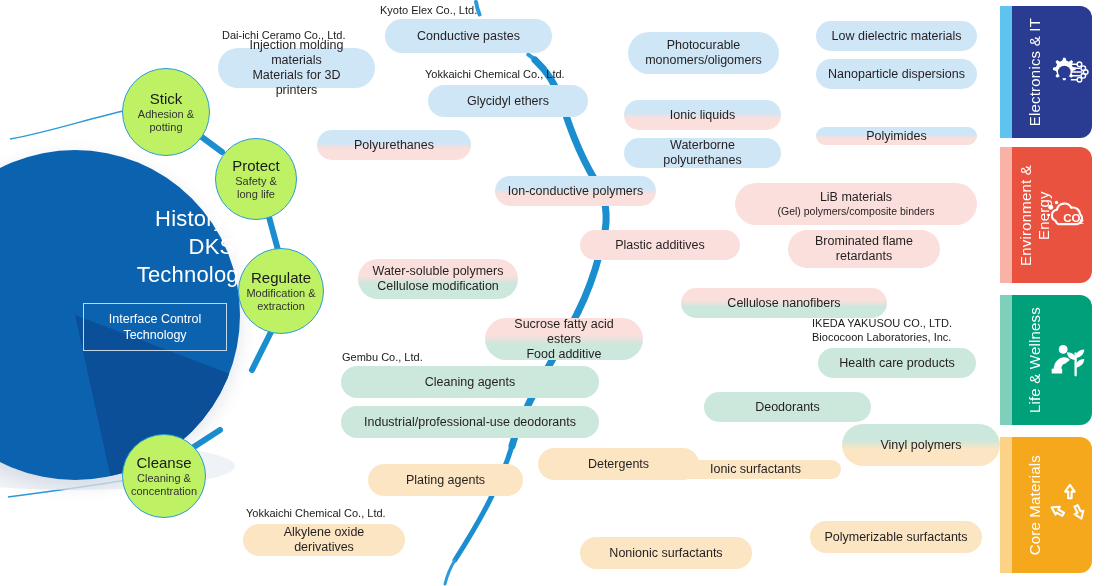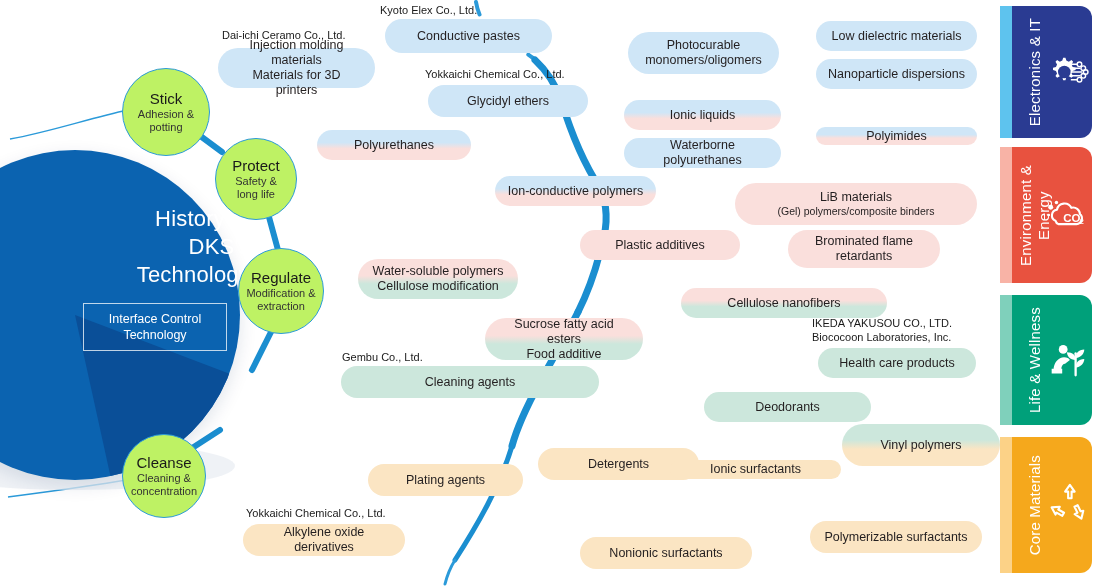--- a/index.html
+++ b/index.html
@@ -303,20 +303,23 @@
   </div>
 
   <div class="pill c-green" style="left:818px;top:348px;width:158px;height:30px;">
     <span style="white-space:pre-line">Health care products</span>
   </div>
 
   <div class="pill c-green" style="left:704px;top:392px;width:167px;height:30px;">
     <span style="white-space:pre-line">Deodorants</span>
   </div>
 
+  <div class="pill c-green" style="left:341px;top:406px;width:258px;height:32px;">
+    <span style="white-space:pre-line">Industrial/professional-use deodorants</span>
+  </div>
 
   <div class="pill g-green-orange" style="left:842px;top:424px;width:158px;height:42px;">
     <span style="white-space:pre-line">Vinyl polymers</span>
   </div>
 
   <div class="pill c-orange" style="left:538px;top:448px;width:161px;height:32px;">
     <span style="white-space:pre-line">Detergents</span>
   </div>
 
   <div class="pill c-orange" style="left:368px;top:464px;width:155px;height:32px;">

